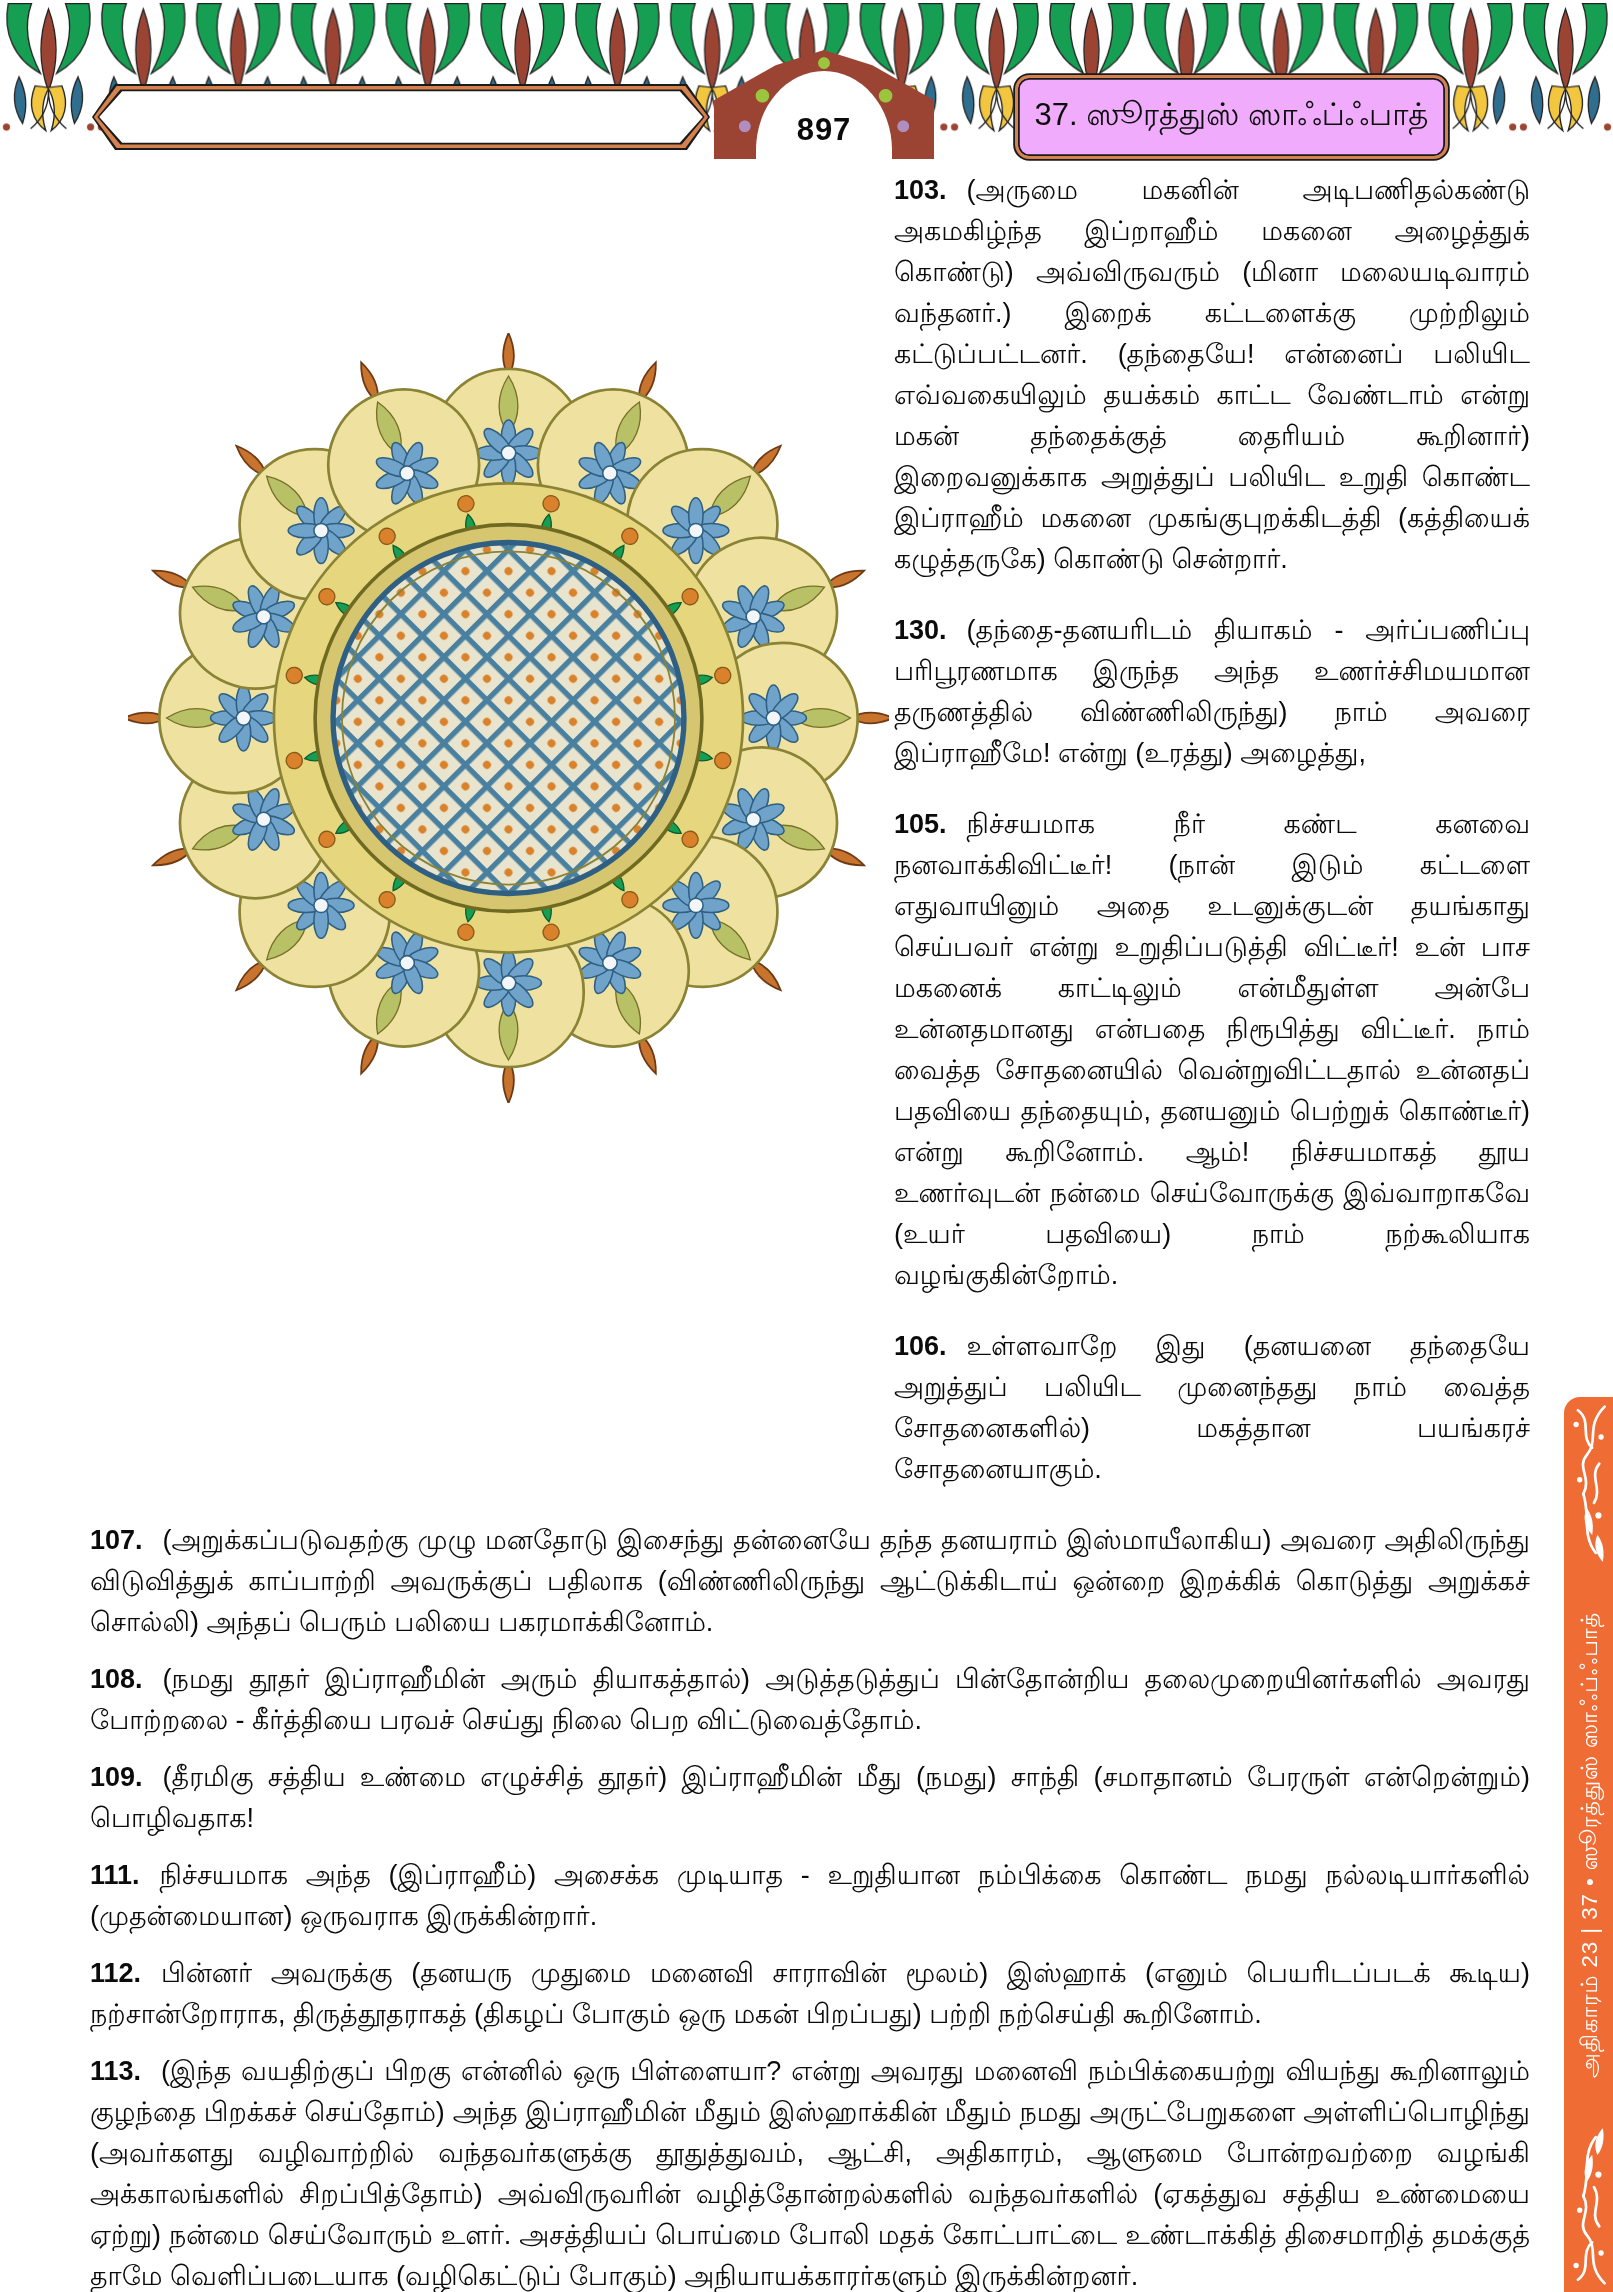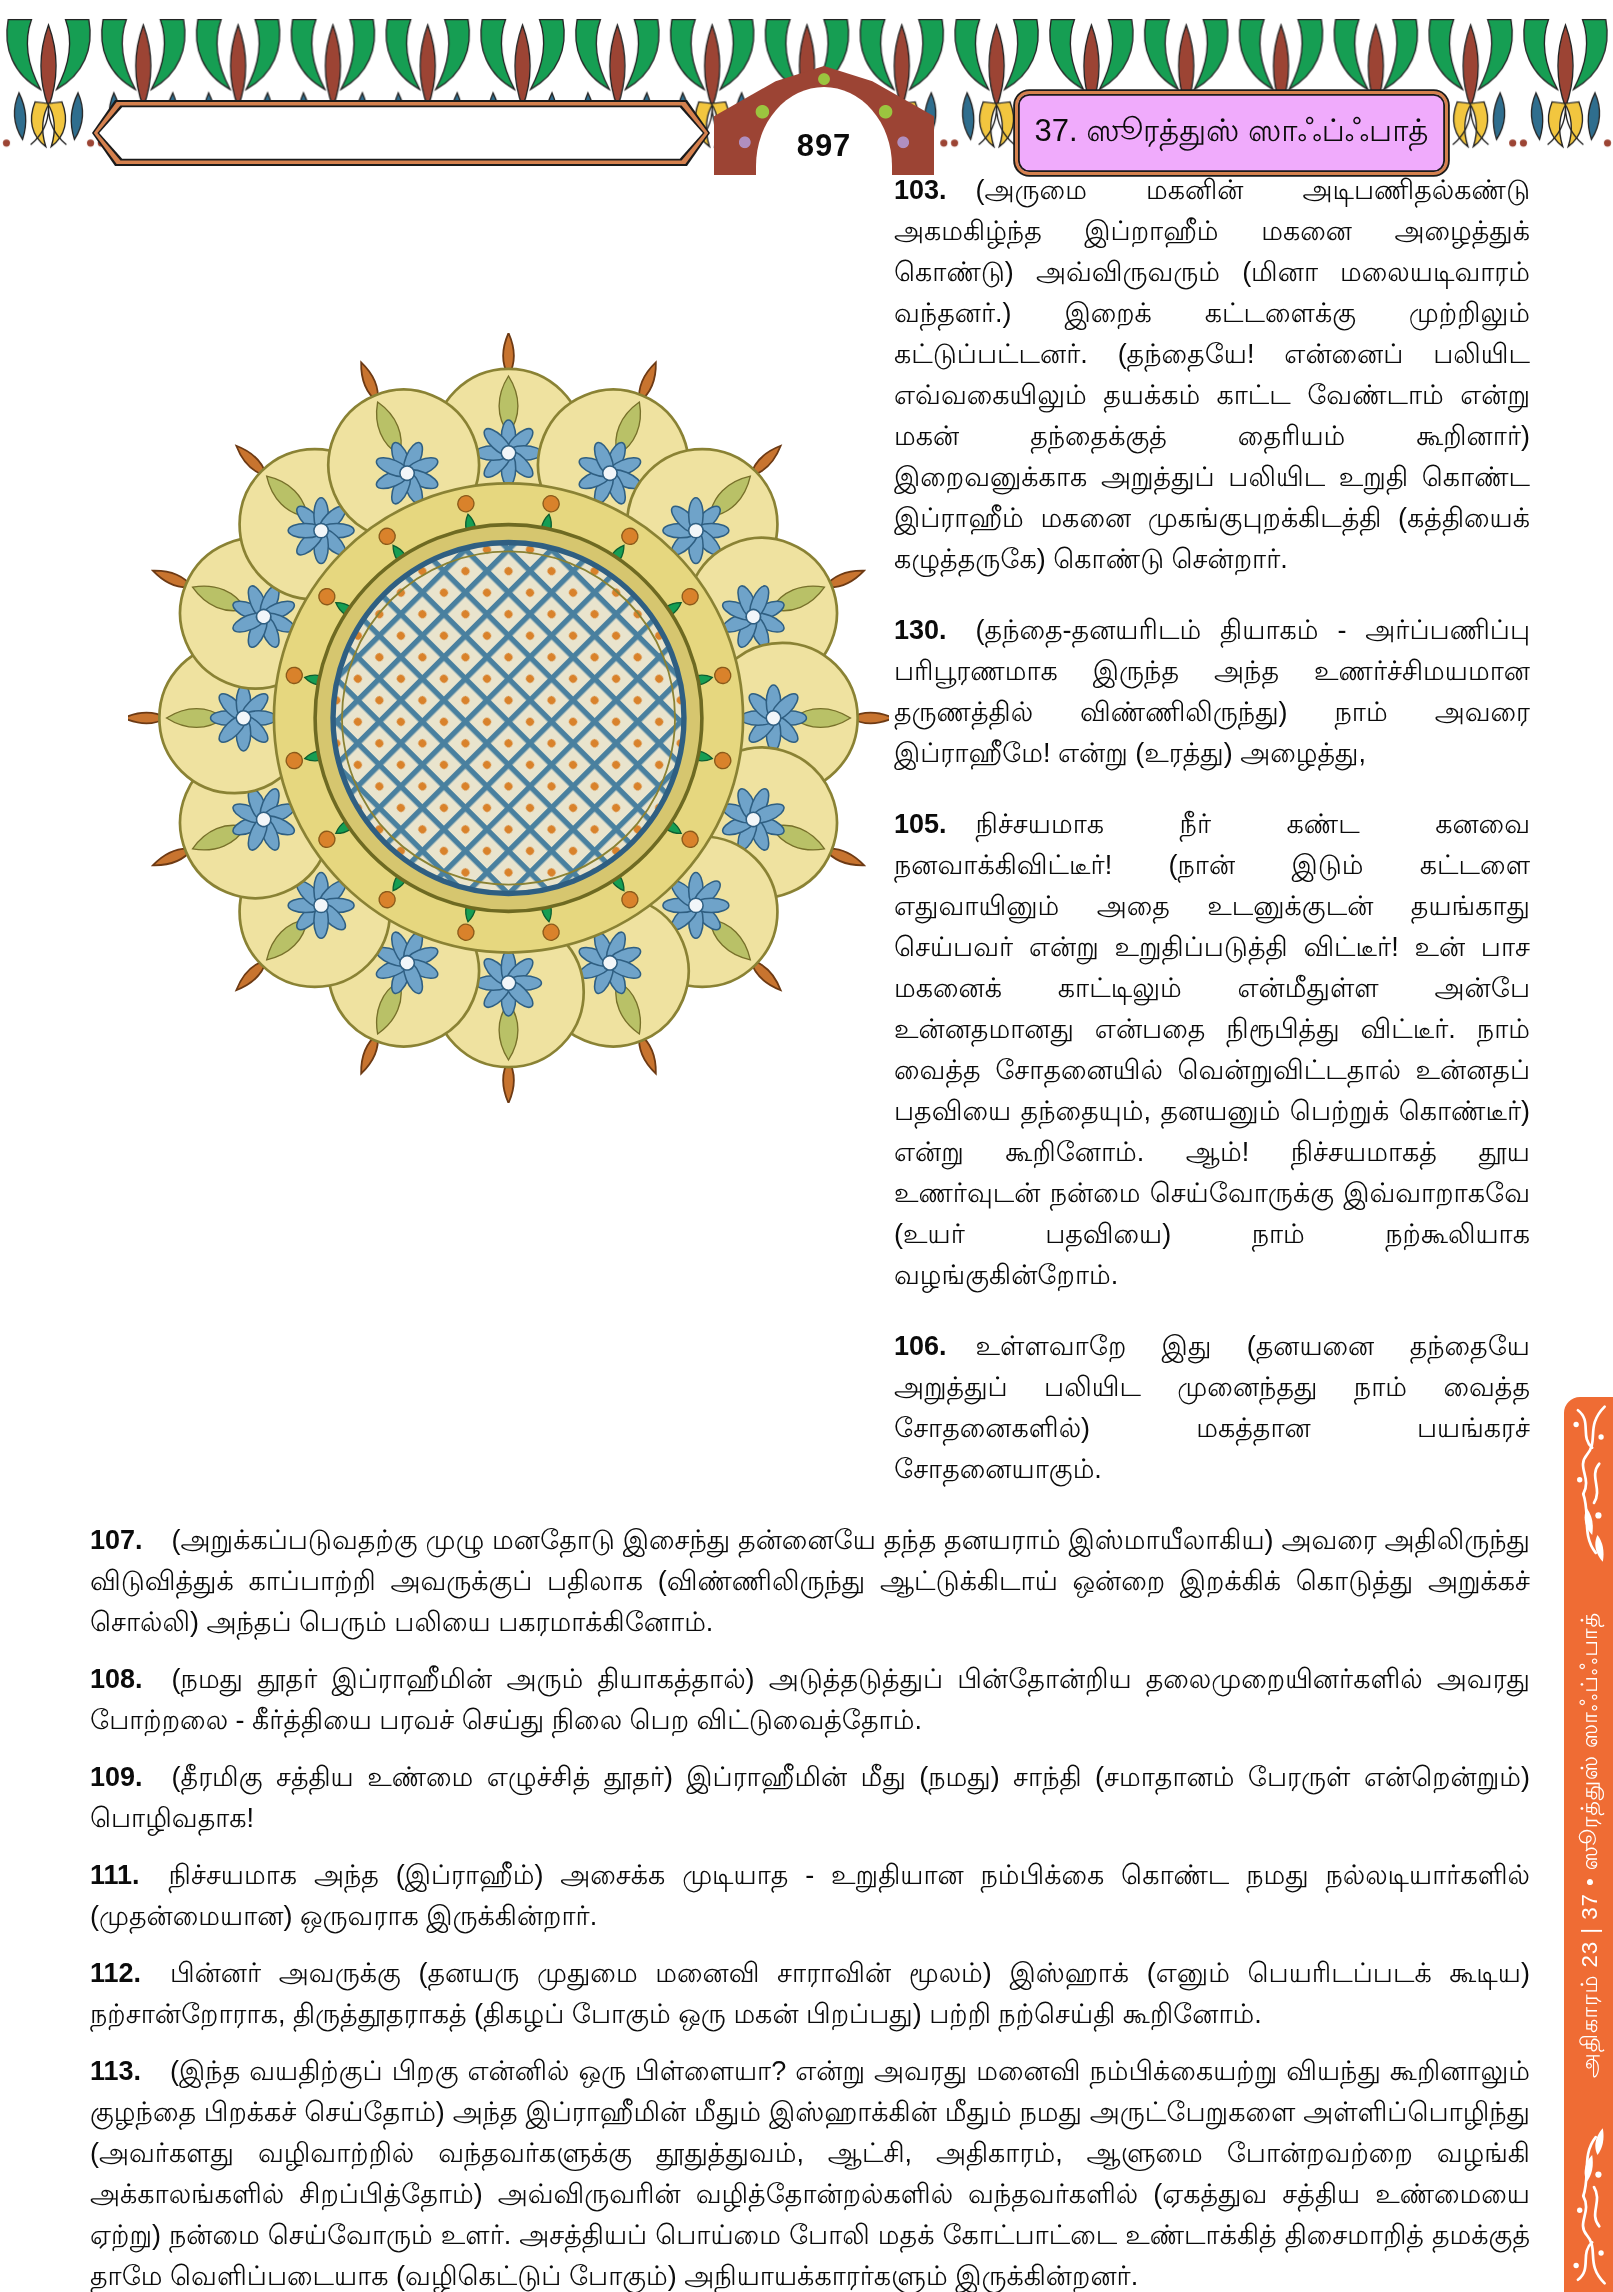--- a/index.html
+++ b/index.html
@@ -2,21 +2,21 @@
 <html style="font-size:14.3px"><head>
 <meta charset="utf-8">
 <style>
   html,body{margin:0;padding:0;}
   body{
     width:1614px;height:2293px;position:relative;overflow:hidden;
     background:#fff;color:#0b0b0b;
     font-family:"Liberation Sans", sans-serif;
   }
   
-  .header{position:absolute;top:16px;left:0;width:1614px;height:161px;}
+  .header{position:absolute;top:0;left:0;width:1614px;height:161px;}
   .header svg{position:absolute;top:0;left:0;}
   .cart-left{position:absolute;left:92px;top:84px;width:618px;height:66px;}
   .cart-left div{position:absolute;clip-path:polygon(23px 0,calc(100% - 23px) 0,100% 50%,calc(100% - 23px) 100%,23px 100%,0 50%);}
   .l1{inset:0;background:#1a1a1a;}
   .l2{inset:1.8px;background:#D5814E;}
   .l3{inset:5.4px;background:#1a1a1a;}
   .l4{inset:7.2px;background:#ffffff;}
   .arch{position:absolute;left:714px;top:50px;width:220px;height:109px;background:#9C4434;
     clip-path:polygon(50% 0%,72% 14%,100% 46%,100% 100%,0 100%,0 46%,28% 14%);
     background-image:
@@ -36,21 +36,21 @@
   .chapter-title{font-size:31px;white-space:nowrap;}
   
   .main{position:absolute;top:170px;left:90px;width:1440px;}
   .row{display:flex;min-height:1142px;}
   .mandala-box{width:804px;flex:none;}
   .mandala-box svg{display:block;margin:163px 0 0 38px;}
   .colv{flex:1;min-width:0;}
   p.verse{margin:0;font-size:27px;line-height:41px;text-align:justify;}
   .colv p.verse{margin-bottom:30px;}
   .fullv p.verse{margin-bottom:16px;}
-  .vnum{font-weight:bold;margin-right:29px;}
+  .vnum{font-weight:bold;margin-right:20px;}
   
   .sidebar{position:absolute;right:0;top:1397px;width:50px;height:896px;background:#EF6C34;
     border-radius:16px 0 0 0;display:flex;flex-direction:column;align-items:center;
     justify-content:space-between;box-sizing:border-box;padding:3.6px 0;}
   .vtext{writing-mode:vertical-rl;transform:rotate(180deg);color:#fff;font-size:22.4px;
     white-space:nowrap;letter-spacing:0.9px;}
   .flip{transform:scaleY(-1);}
 </style>
 </head>
 <body>

